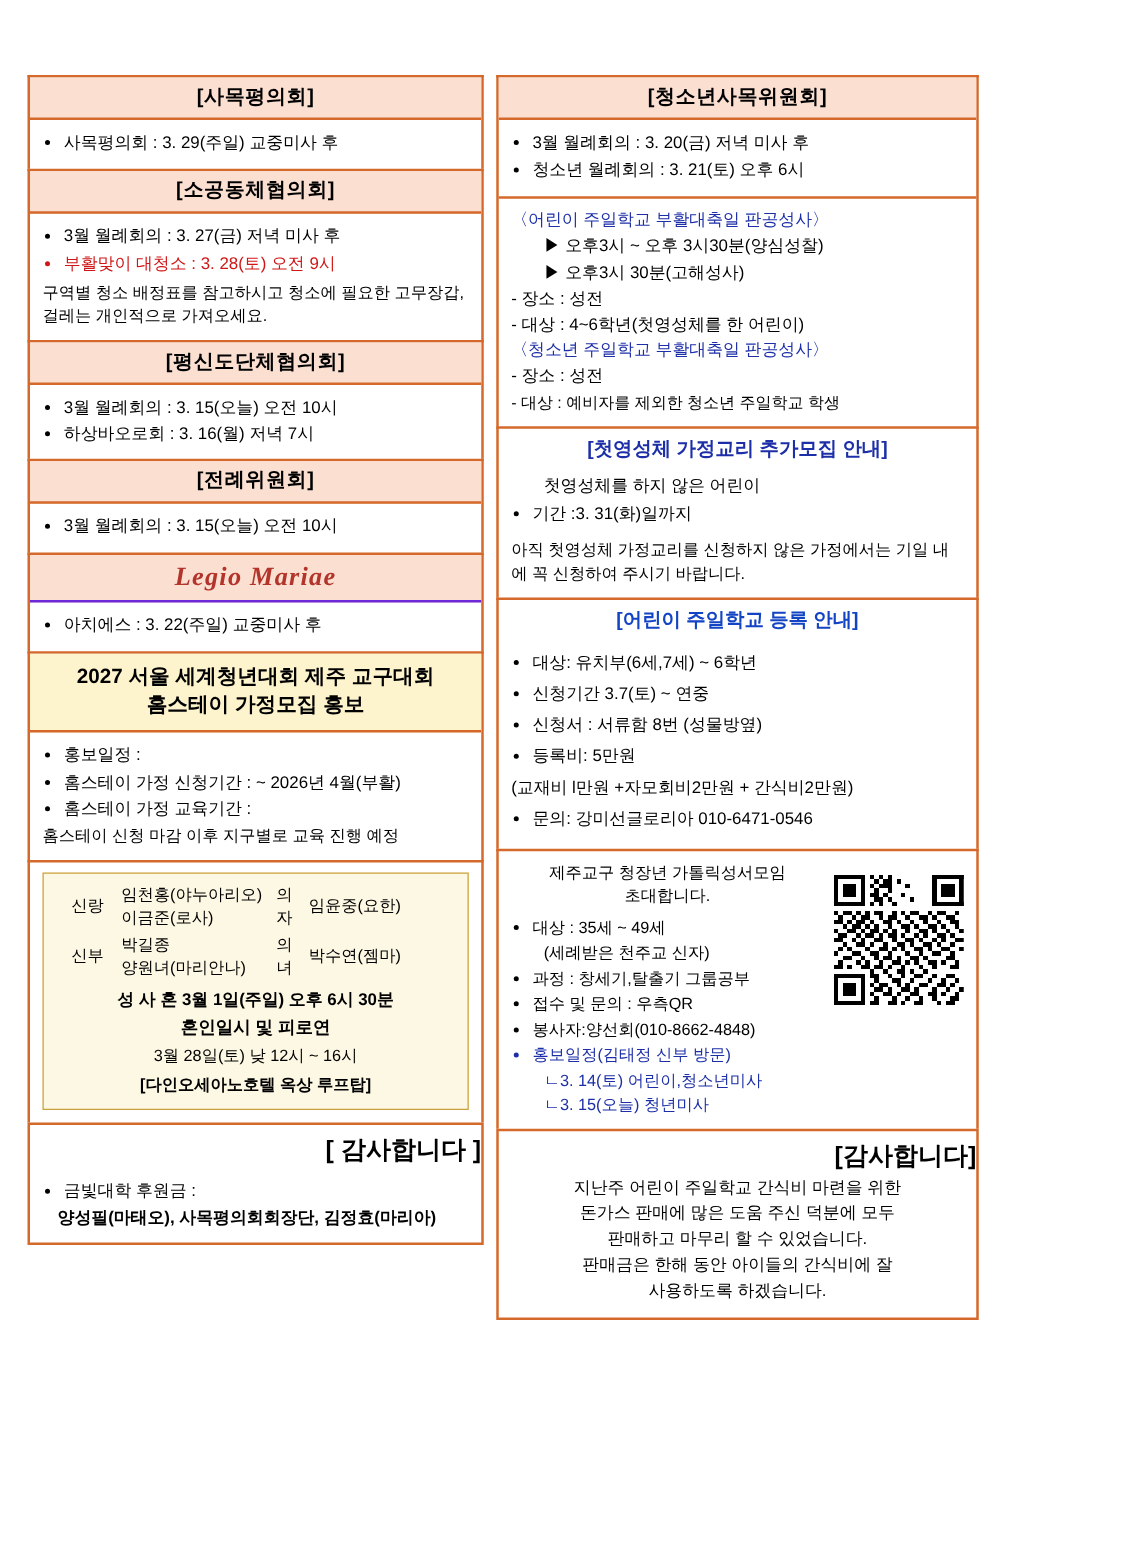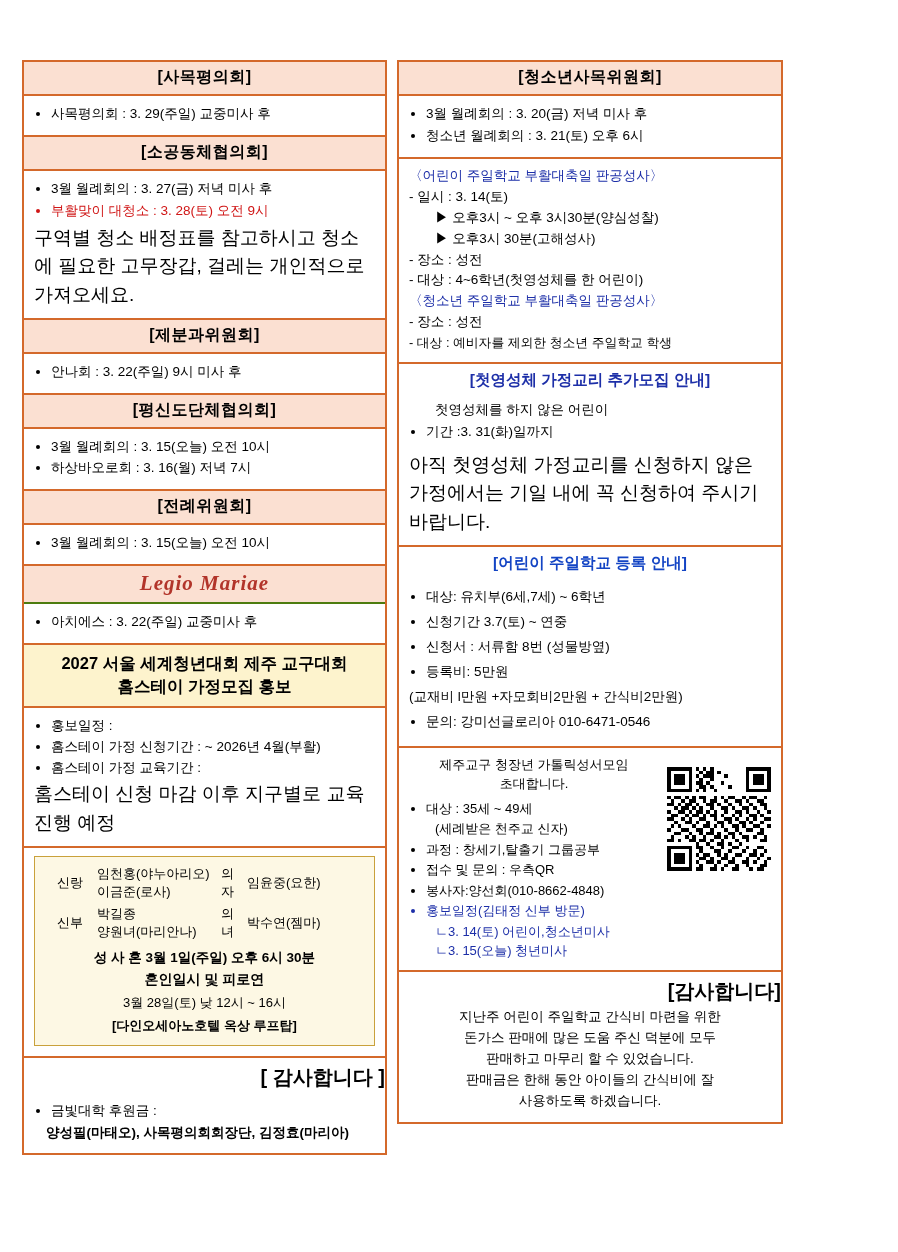--- a/index.html
+++ b/index.html
@@ -9,24 +9,24 @@
   .col{width:414px;}
   .col.right{width:438px;}
   .hdr{background:#fbe0d2;text-align:center;font-weight:bold;font-size:16px;padding:5px 0 6px 0;border-bottom:2px solid #d4692b;letter-spacing:.5px;}
   .body{padding:7px 10px 9px 10px;font-size:13.5px;line-height:1.55;}
   ul{margin:0;padding-left:17px;list-style:disc;}
   ul li{margin:1px 0;}
   .nobul{list-style:none;padding-left:4px;}
   .red{color:#d01616;}
   .blue{color:#1d2fa8;}
   .teal{color:#1344c4;}
-  .note{font-size:19px;line-height:1.5;margin-top:2px;}
+  .note{font-size:13px;line-height:1.5;margin-top:2px;}
   .stack{border:2px solid #d4692b;border-bottom:none;}
   .stack:last-child{border-bottom:2px solid #d4692b;}
-  .legio{background:#fbe0d2;text-align:center;border-bottom:2px solid #4d7c0f;padding:5px 0 6px 0;}
+  .legio{background:#fbe0d2;text-align:center;border-bottom:2px solid #6d28d9;padding:5px 0 6px 0;}
   .legio span{font-family:"Liberation Serif",serif;font-style:italic;font-weight:bold;font-size:21px;color:#b2342a;letter-spacing:1px;}
   .yellowhdr{background:#fdf3cd;text-align:center;font-weight:bold;font-size:16.5px;padding:7px 0 8px 0;border-bottom:2px solid #d4692b;line-height:1.4;}
   .wedding{padding:8px 10px 10px 10px;}
   .wedbox{border:1px solid #c9a13b;background:#fdf8e4;padding:8px 8px 10px 8px;}
   .wedtitle{text-align:center;margin-bottom:7px;}
   .wedtitle .ribbon{display:inline-block;background:#6b8f4e;color:#fff;font-weight:bold;font-size:16px;padding:4px 26px;border:2px solid #4f6b39;letter-spacing:6px;}
   .wedgrid{display:grid;grid-template-columns:36px 120px 22px 110px;row-gap:0;column-gap:4px;font-size:13px;align-items:center;justify-items:start;padding-left:14px;}
   .wedgrid .lbl{font-weight:normal;}
   .wedline{text-align:center;font-size:13.5px;margin-top:8px;font-weight:bold;}
   .wedline2{text-align:center;font-size:14px;font-weight:bold;margin-top:4px;}
@@ -65,28 +65,20 @@
         <div class="hdr">[소공동체협의회]</div>
         <div class="body">
           <ul>
             <li>3월 월례회의 : 3. 27(금) 저녁 미사 후</li>
             <li class="red">부활맞이 대청소 : 3. 28(토) 오전 9시</li>
           </ul>
           <div class="note">구역별 청소 배정표를 참고하시고 청소에 필요한 고무장갑, 걸레는 개인적으로 가져오세요.</div>
         </div>
       </div>
 
-      <div class="stack">
-        <div class="hdr">[제분과위원회]</div>
-        <div class="body">
-          <ul>
-              <li>안나회 : 3. 22(주일) 9시 미사 후</li>
-            </ul>
-        </div>
-      </div>
 
       <div class="stack">
         <div class="hdr">[평신도단체협의회]</div>
         <div class="body tight">
           <ul>
             <li>3월 월례회의 : 3. 15(오늘) 오전 10시</li>
             <li>하상바오로회 : 3. 16(월) 저녁 7시</li>
           </ul>
         </div>
       </div>
@@ -170,21 +162,20 @@
       <div class="stack">
         <div class="hdr">[청소년사목위원회]</div>
         <div class="body">
           <ul>
             <li>3월 월례회의 : 3. 20(금) 저녁 미사 후</li>
             <li>청소년 월례회의 : 3. 21(토) 오후 6시</li>
           </ul>
         </div>
         <div style="border-top:2px solid #d4692b;" class="body">
           <div class="blue">〈어린이 주일학교 부활대축일 판공성사〉</div>
-          <div>- 일시 : 3. 14(토)</div>
           <div class="sub2">▶ 오후3시 ~ 오후 3시30분(양심성찰)</div>
           <div class="sub2">▶ 오후3시 30분(고해성사)</div>
           <div>- 장소 : 성전</div>
           <div>- 대상 : 4~6학년(첫영성체를 한 어린이)</div>
           <div class="blue">〈청소년 주일학교 부활대축일 판공성사〉</div>
           <div>- 장소 : 성전</div>
           <div class="small">- 대상 : 예비자를 제외한 청소년 주일학교 학생</div>
         </div>
       </div>
 

